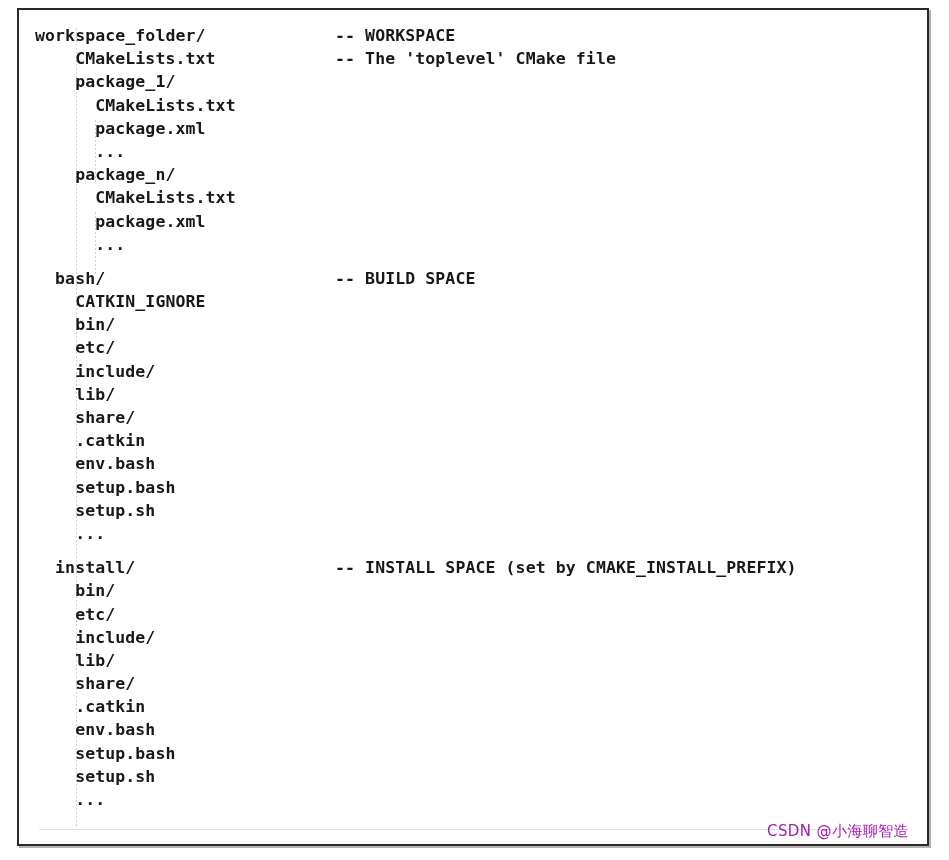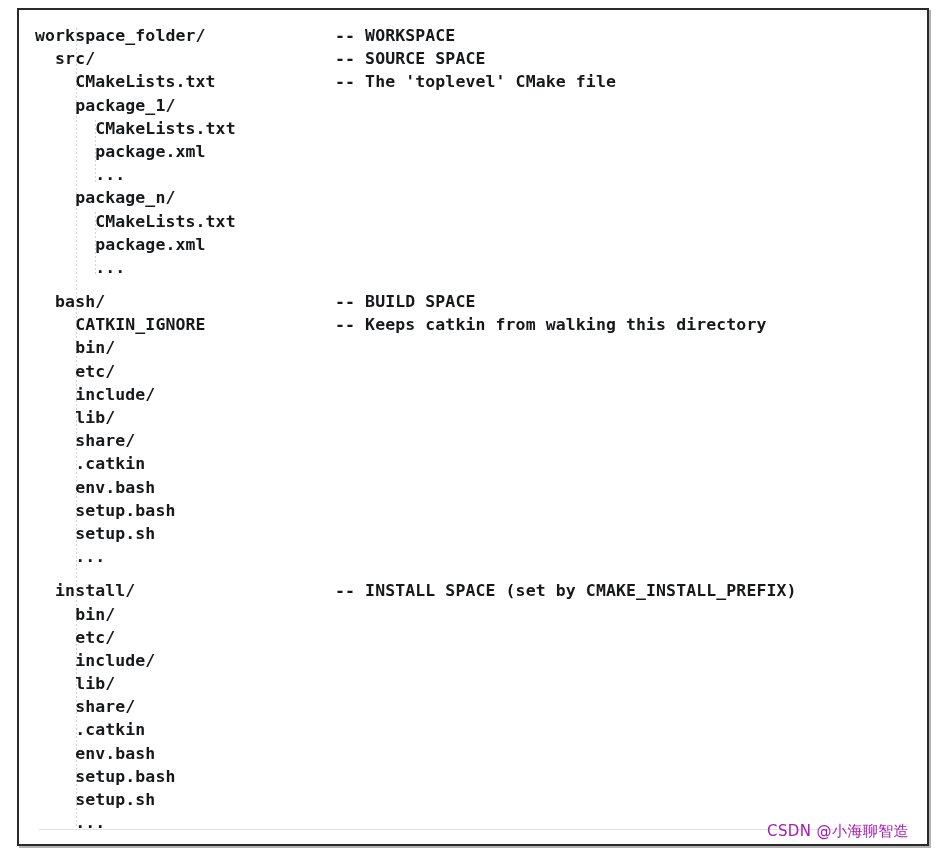--- a/index.html
+++ b/index.html
@@ -114,33 +114,32 @@
 <body>
 
 <div class="figure-frame">
 
   <div class="indent-guide guide-src"></div>
   <div class="indent-guide guide-pkg1"></div>
   <div class="indent-guide guide-pkg2"></div>
 
   <div class="tree-listing" id="tree-listing">
       <div class="tree-row"><span class="path-cell">workspace_folder/</span><span class="comment-cell">-- WORKSPACE</span></div>
-      <div class="tree-row"><span class="path-cell">  src/</span><span class="comment-cell">-- SOURCE SPACE</span></div>
       <div class="tree-row"><span class="path-cell">    CMakeLists.txt</span><span class="comment-cell">-- The 'toplevel' CMake file</span></div>
       <div class="tree-row"><span class="path-cell">    package_1/</span></div>
       <div class="tree-row"><span class="path-cell">      CMakeLists.txt</span></div>
       <div class="tree-row"><span class="path-cell">      package.xml</span></div>
       <div class="tree-row"><span class="path-cell">      ...</span></div>
       <div class="tree-row"><span class="path-cell">    package_n/</span></div>
       <div class="tree-row"><span class="path-cell">      CMakeLists.txt</span></div>
       <div class="tree-row"><span class="path-cell">      package.xml</span></div>
       <div class="tree-row"><span class="path-cell">      ...</span></div>
       <div class="tree-row is-blank"></div>
       <div class="tree-row"><span class="path-cell">  bash/</span><span class="comment-cell">-- BUILD SPACE</span></div>
-      <div class="tree-row"><span class="path-cell">    CATKIN_IGNORE</span><span class="comment-cell">-- Keeps catkin from walking this directory</span></div>
+      <div class="tree-row"><span class="path-cell">    CATKIN_IGNORE</span></div>
       <div class="tree-row"><span class="path-cell">    bin/</span></div>
       <div class="tree-row"><span class="path-cell">    etc/</span></div>
       <div class="tree-row"><span class="path-cell">    include/</span></div>
       <div class="tree-row"><span class="path-cell">    lib/</span></div>
       <div class="tree-row"><span class="path-cell">    share/</span></div>
       <div class="tree-row"><span class="path-cell">    .catkin</span></div>
       <div class="tree-row"><span class="path-cell">    env.bash</span></div>
       <div class="tree-row"><span class="path-cell">    setup.bash</span></div>
       <div class="tree-row"><span class="path-cell">    setup.sh</span></div>
       <div class="tree-row"><span class="path-cell">    ...</span></div>

